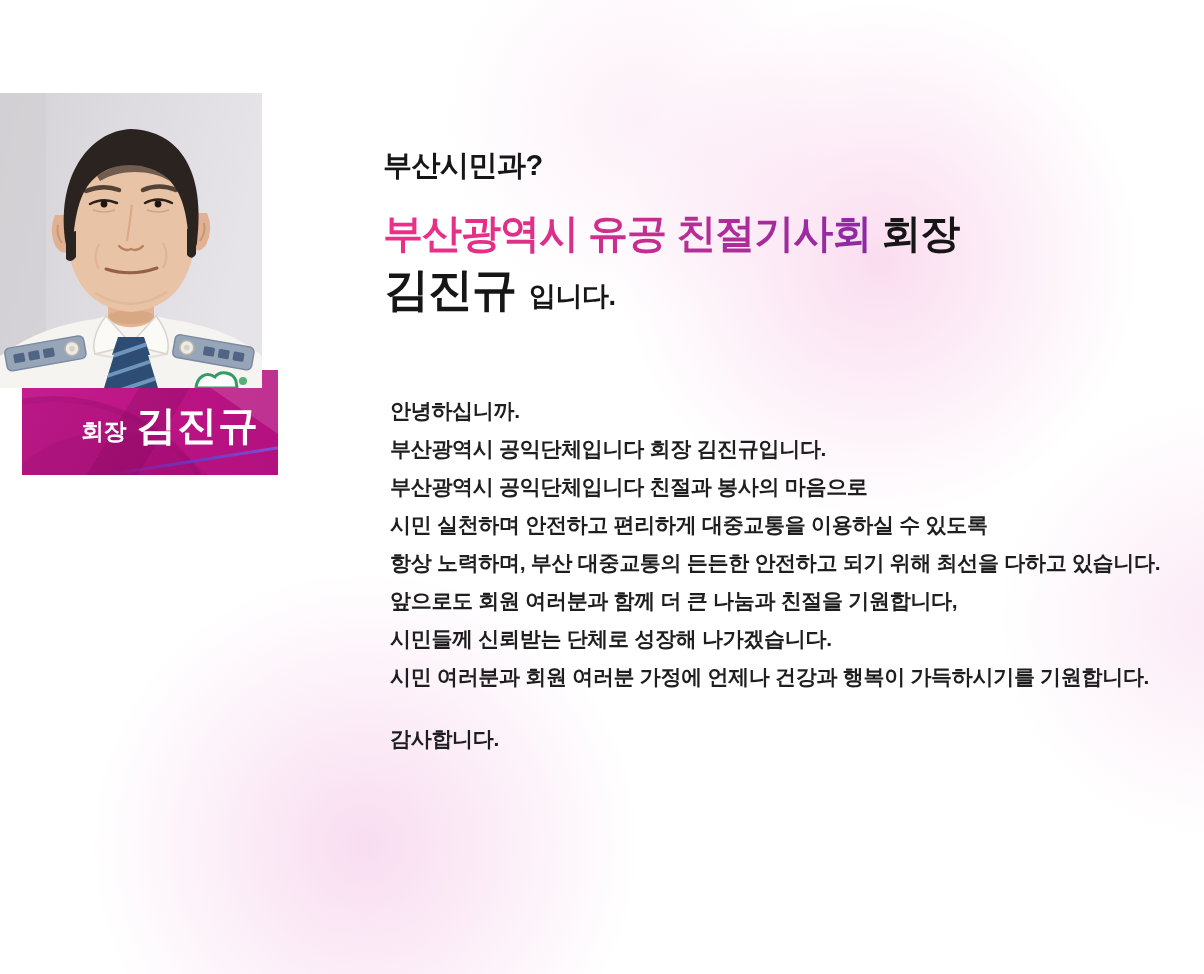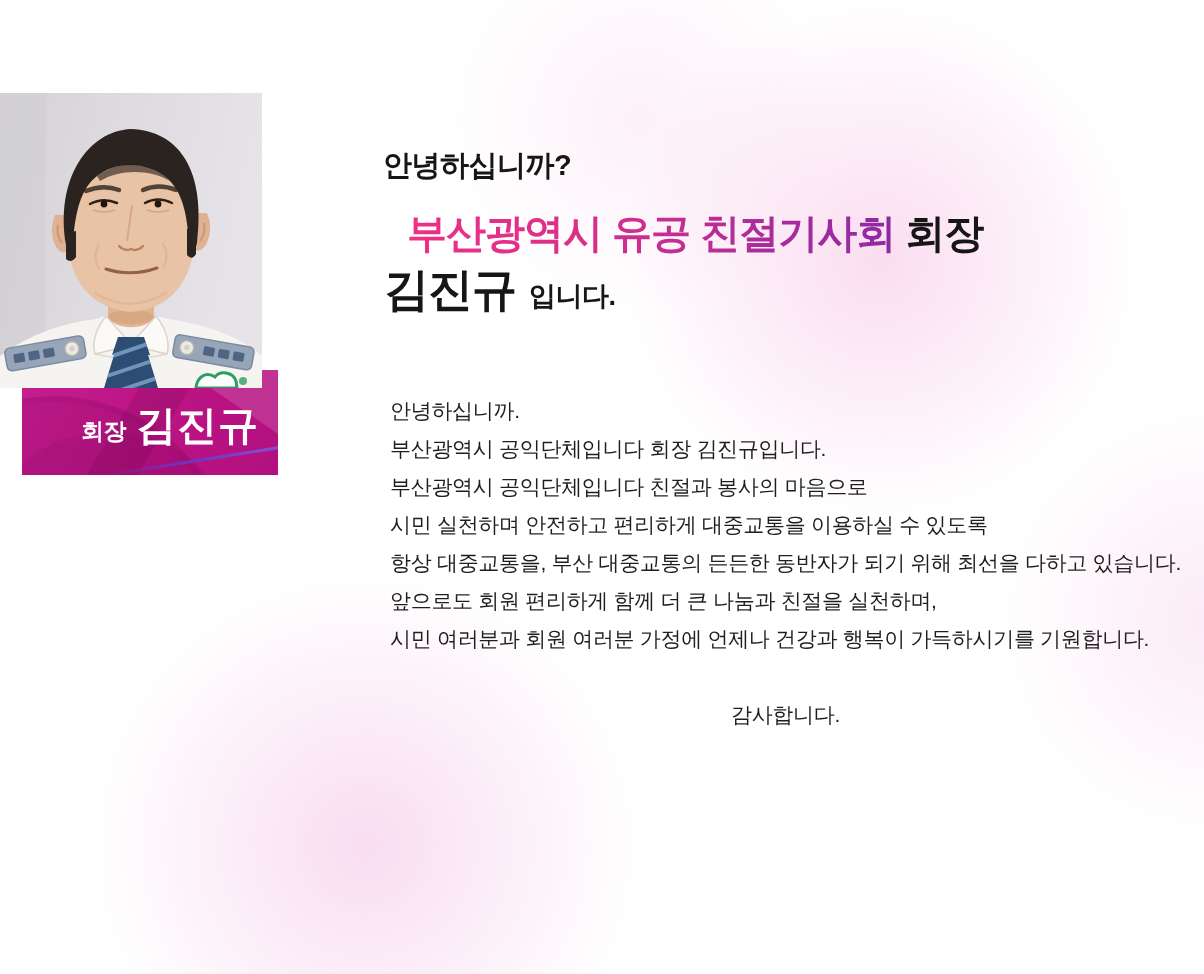--- a/index.html
+++ b/index.html
@@ -35,33 +35,33 @@
     background:linear-gradient(90deg,rgba(104,52,192,0),#6a35c0 45%,#8a4fd2 100%);}
   .badge-text{position:absolute;right:19px;top:50%;transform:translateY(-46%);
     display:flex;align-items:baseline;gap:10px;color:#ffffff;white-space:nowrap;}
   .badge-title{font-size:23px;font-weight:700;letter-spacing:-0.5px;}
   .badge-name{font-size:40px;font-weight:800;letter-spacing:1px;}
 
   
   .intro{position:absolute;left:383px;top:146px;z-index:4;font-size:29px;font-weight:700;
     color:#161616;letter-spacing:-0.5px;white-space:nowrap;}
   .headline{position:absolute;left:383px;top:206px;z-index:4;font-size:40px;font-weight:800;
-    color:#161616;letter-spacing:-1px;white-space:nowrap;margin-left:24px;}
+    color:#161616;letter-spacing:-1px;white-space:nowrap;}
   .headline .grad{
     background:linear-gradient(90deg,#ee2f87 0%,#dd3089 32%,#a62c9b 78%,#8b2aa3 100%);
     -webkit-background-clip:text;background-clip:text;color:transparent;}
   .name-line{position:absolute;left:384px;top:260px;z-index:4;display:flex;align-items:baseline;
     color:#161616;white-space:nowrap;}
   .name-line .nm{font-size:45px;font-weight:800;letter-spacing:-1px;}
   .name-line .sfx{font-size:27px;font-weight:700;margin-left:13px;letter-spacing:-0.5px;}
 
   .body-text{position:absolute;left:390px;top:392px;z-index:4;font-size:21px;color:#1e1e1e;
     letter-spacing:-0.3px;}
-  .body-text .ln{height:38px;line-height:38px;white-space:nowrap;}
-  .closing{margin-top:38px;height:38px;line-height:38px;white-space:nowrap;text-align:center;}
+  .body-text .ln{height:38px;line-height:38px;white-space:nowrap;font-weight:bold;}
+  .closing{margin-top:24px;height:38px;line-height:38px;white-space:nowrap;}
 </style>
 </head>
 <body>
 
 <div class="stage">
 
   <div class="photo">
     <svg width="262" height="295" viewBox="0 0 262 295">
       <defs>
         <linearGradient id="bgGrad" x1="0" y1="0" x2="1" y2="0.25">
@@ -157,35 +157,36 @@
     <div class="arc2"></div>
     <div class="darkband"></div>
     <div class="lightcut"></div>
     <div class="line"></div>
     <div class="badge-text">
       <span class="badge-title">회장</span>
       <span class="badge-name">김진규</span>
     </div>
   </div>
 
-  <div class="intro">안녕하십니까?</div>
+  <div class="intro">부산시민과?</div>
 
   <div class="headline">
     <span class="grad">부산광역시 유공 친절기사회</span><span> 회장</span>
   </div>
 
   <div class="name-line">
     <span class="nm">김진규</span>
     <span class="sfx">입니다.</span>
   </div>
 
   <div class="body-text">
     <div class="ln">안녕하십니까.</div>
     <div class="ln">부산광역시 공익단체입니다 회장 김진규입니다.</div>
     <div class="ln">부산광역시 공익단체입니다 친절과 봉사의 마음으로</div>
     <div class="ln">시민 실천하며 안전하고 편리하게 대중교통을 이용하실 수 있도록</div>
-    <div class="ln">항상 대중교통을, 부산 대중교통의 든든한 동반자가 되기 위해 최선을 다하고 있습니다.</div>
-    <div class="ln">앞으로도 회원 편리하게 함께 더 큰 나눔과 친절을 실천하며,</div>
+    <div class="ln">항상 노력하며, 부산 대중교통의 든든한 안전하고 되기 위해 최선을 다하고 있습니다.</div>
+    <div class="ln">앞으로도 회원 여러분과 함께 더 큰 나눔과 친절을 기원합니다,</div>
+    <div class="ln">시민들께 신뢰받는 단체로 성장해 나가겠습니다.</div>
     <div class="ln">시민 여러분과 회원 여러분 가정에 언제나 건강과 행복이 가득하시기를 기원합니다.</div>
     <div class="ln closing">감사합니다.</div>
   </div>
 
 </div>
 
 </body></html>

